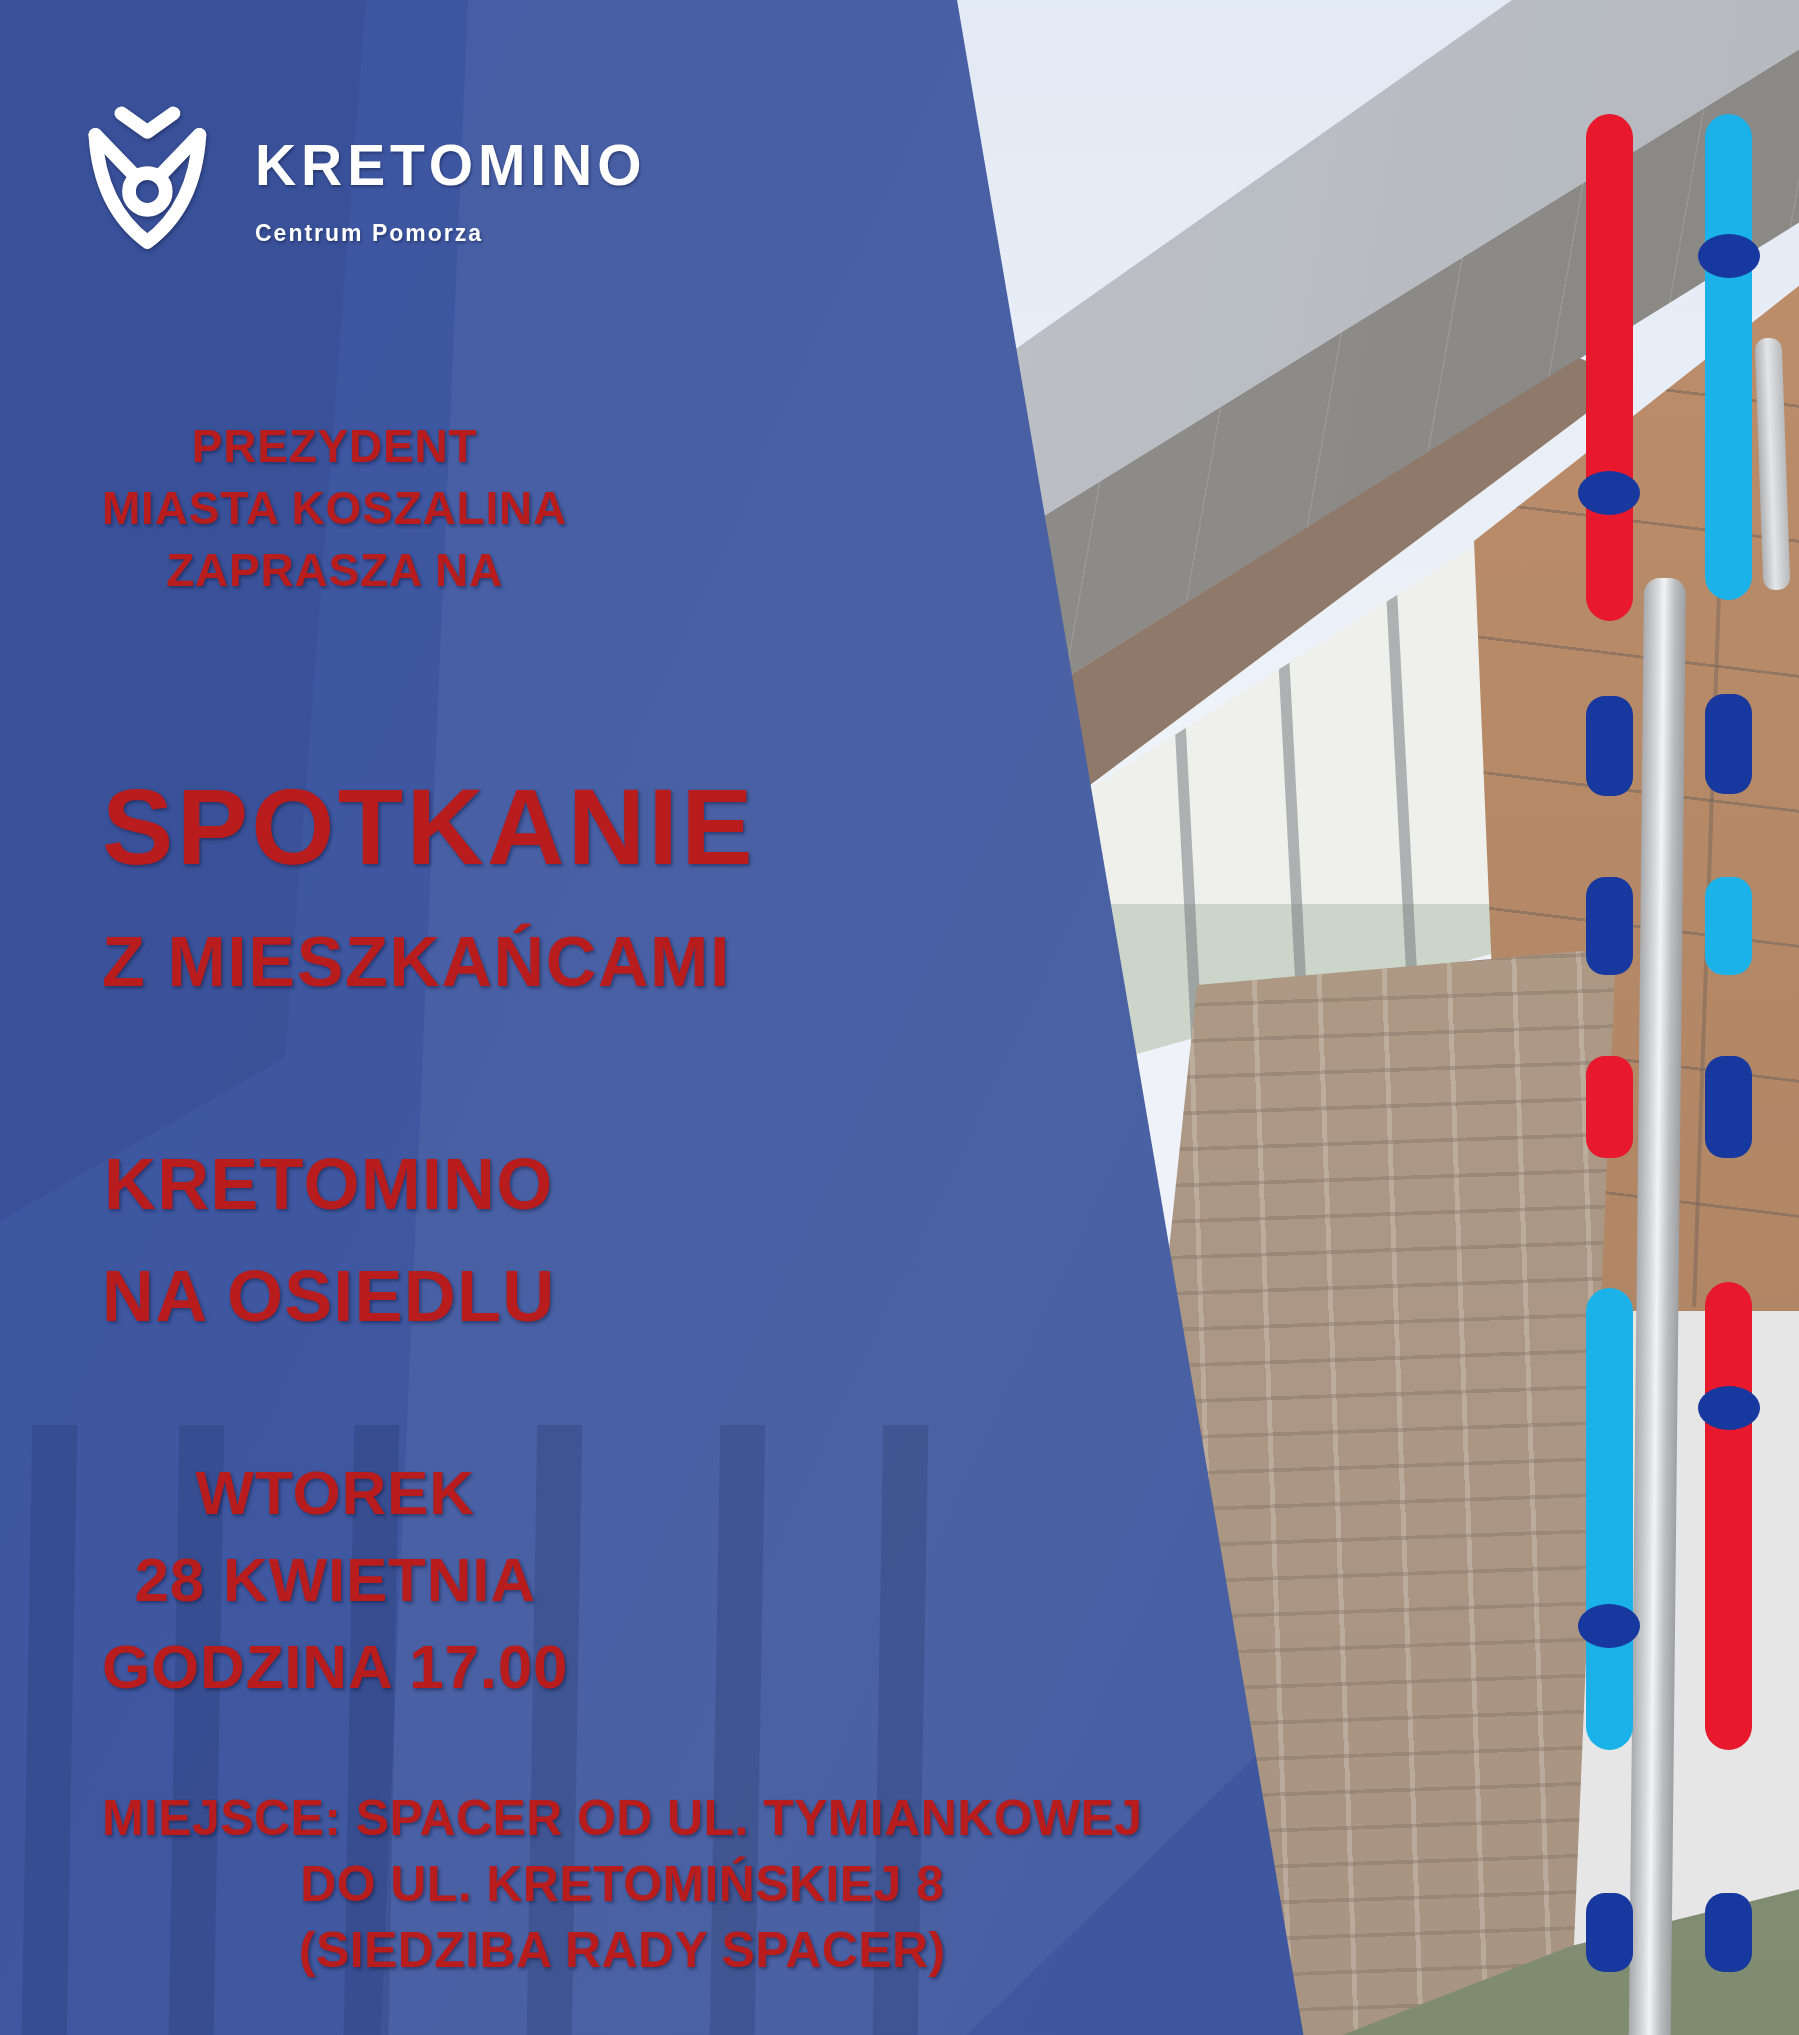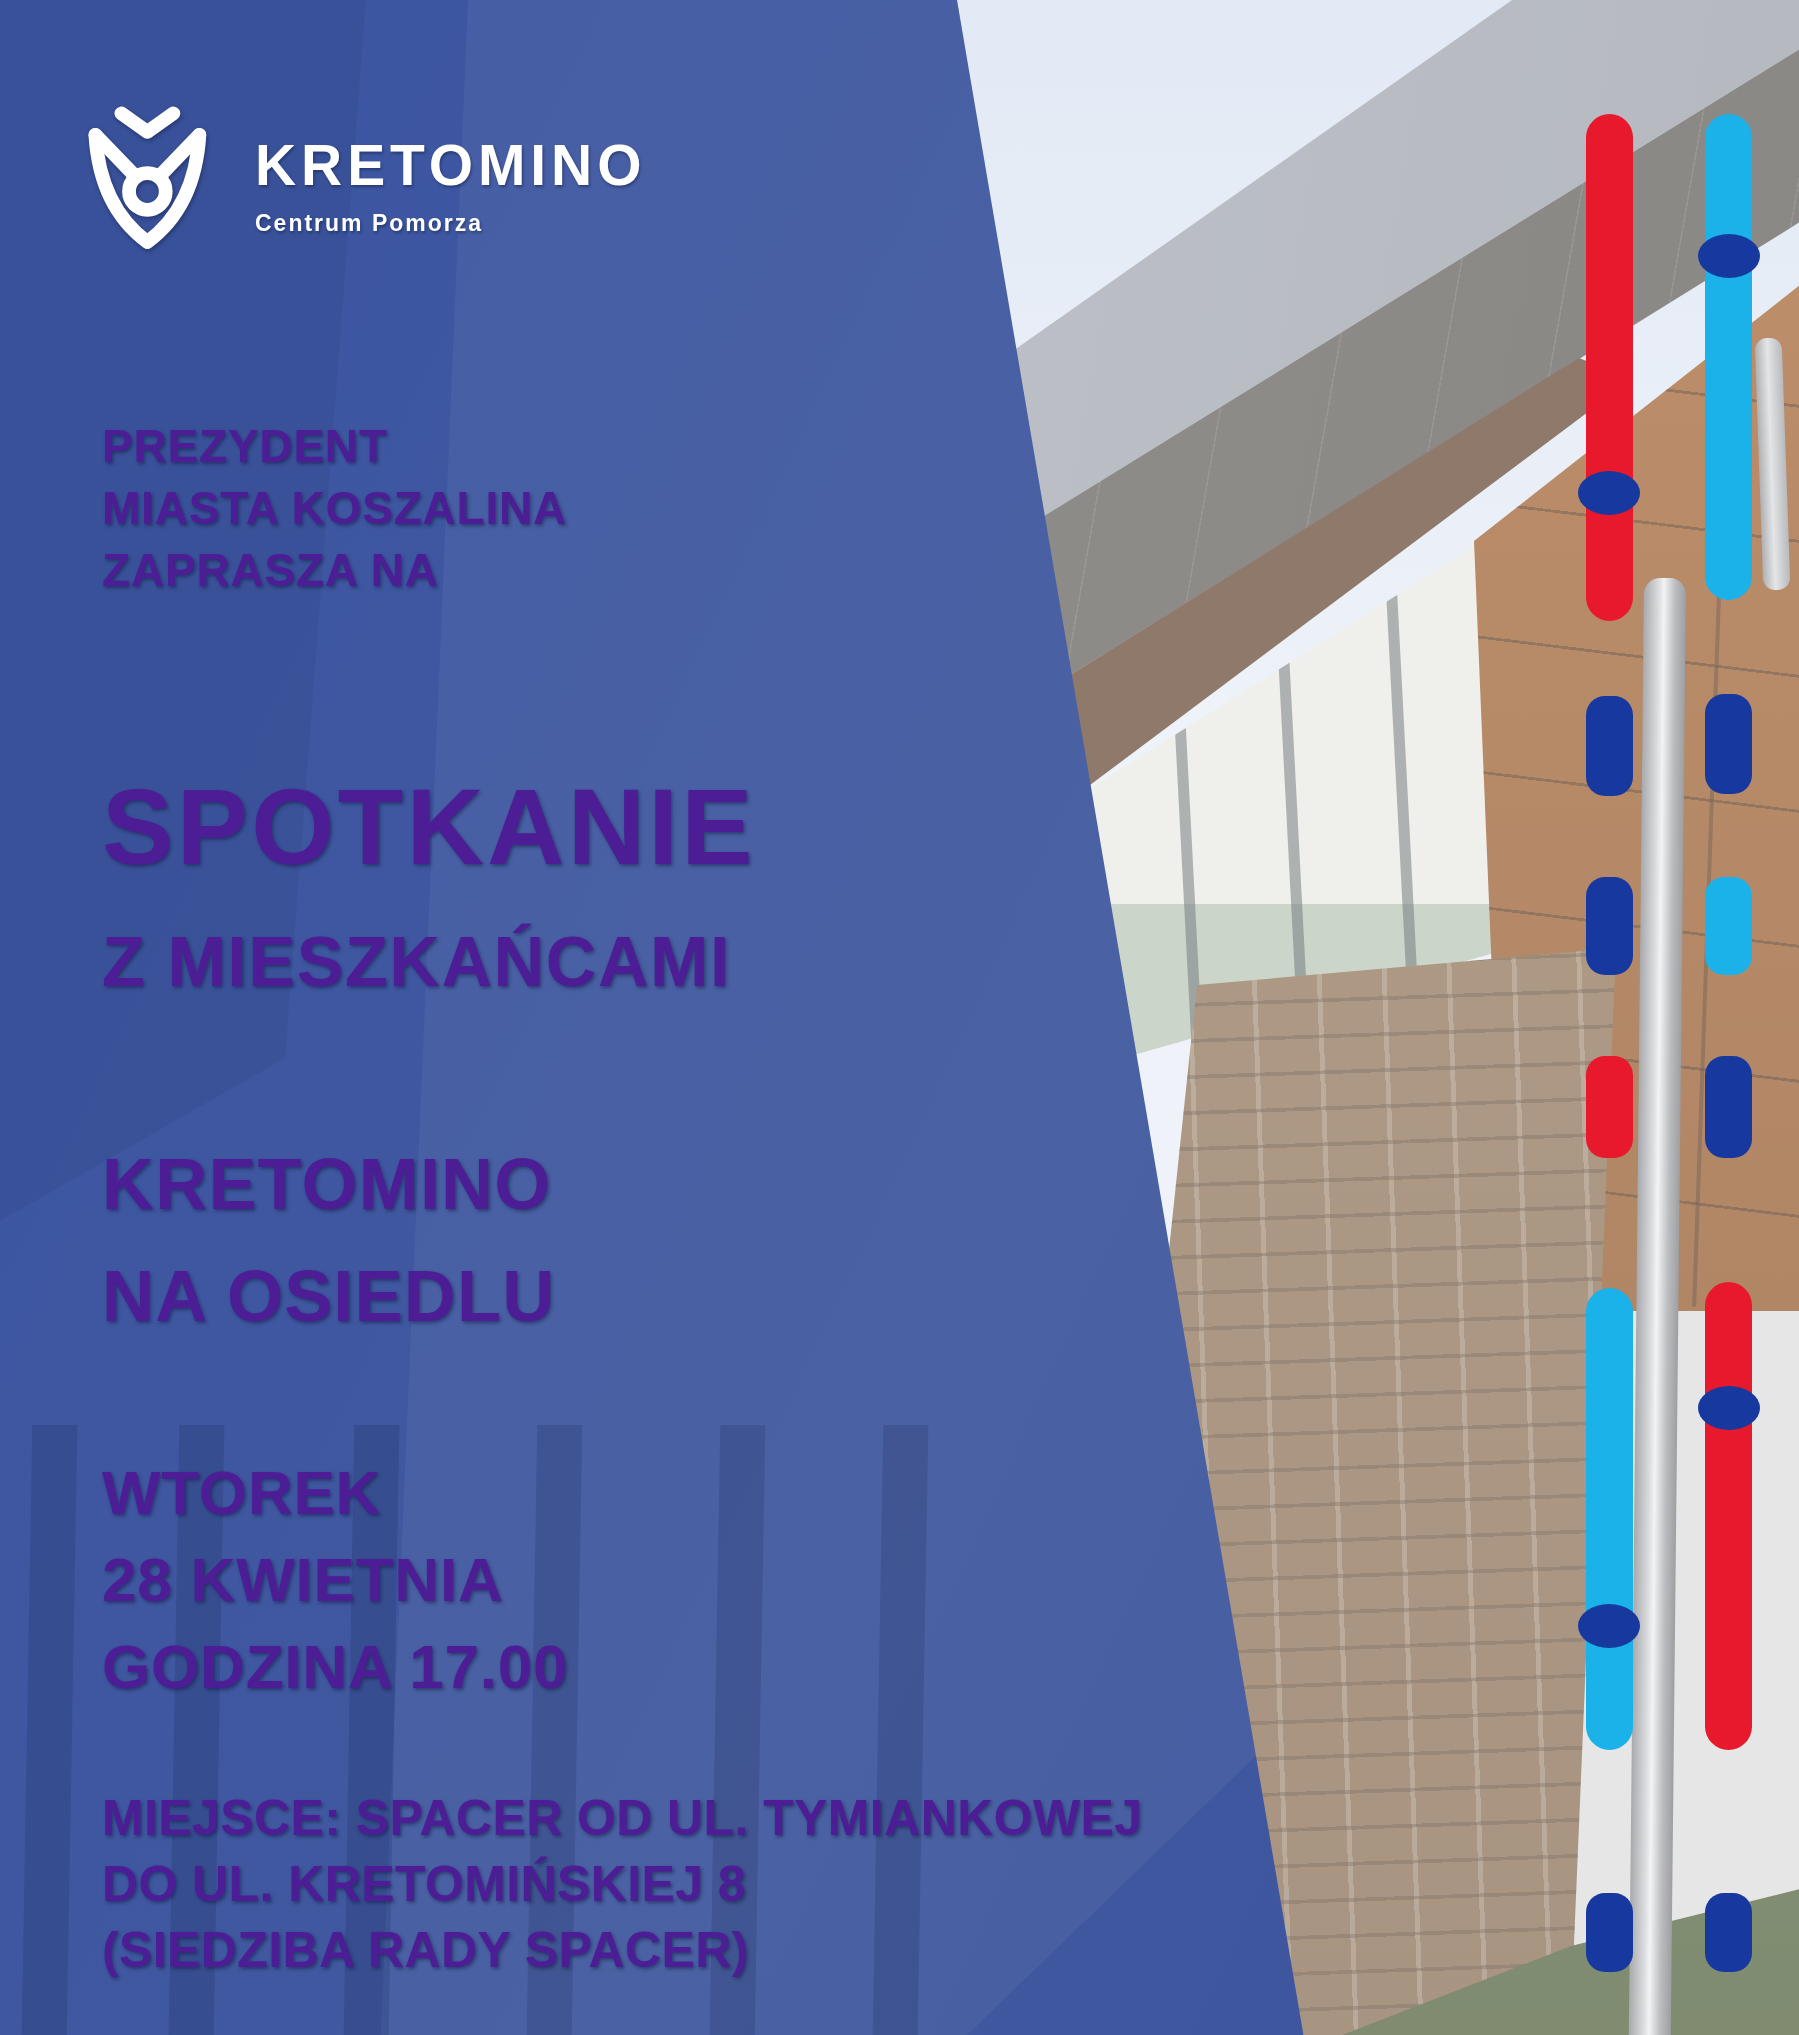--- a/index.html
+++ b/index.html
@@ -87,28 +87,28 @@
 
   
   .decor{z-index:4;}
   .decor-seg{position:absolute;}
   .decor-seg.pill{border-radius:28.5px;}
   .decor-seg.dash{border-radius:19px;}
   .decor-seg.dot{border-radius:50%;}
 
   
   .content{z-index:5;}
-  .txt{position:absolute;left:102px;color:#4c1d95;font-weight:700;
-       text-shadow:1.6px 2px 3.7px rgba(8,18,48,.45);white-space:nowrap;}
+  .txt{position:absolute;left:102px;color:#b91c1c;font-weight:700;
+       text-shadow:1.6px 2px 3.7px rgba(8,18,48,.45);white-space:nowrap;text-align:center;}
   .logo{position:absolute;left:77px;top:100px;display:flex;align-items:flex-start;}
   .logo-icon{width:153px;height:163px;filter:drop-shadow(1.6px 2px 2px rgba(0,0,30,.35));}
   .logo-icon path,.logo-icon circle{fill:none;stroke:#fff;stroke-width:9;stroke-linecap:round;stroke-linejoin:round;}
   .logo-text{margin-left:25px;color:#fff;text-shadow:1.2px 1.6px 2.8px rgba(8,18,48,.4);}
   .logo-name{font-size:57px;font-weight:700;letter-spacing:4.9px;margin-top:32px;}
-  .logo-tagline{font-size:23px;font-weight:600;letter-spacing:2px;margin-top:12px;}
+  .logo-tagline{font-size:23px;font-weight:600;letter-spacing:2px;margin-top:22px;}
 
   .intro{top:415px;font-size:46px;line-height:62px;letter-spacing:0.8px;}
   .title-main{top:765px;font-size:107px;letter-spacing:3.3px;margin:0;}
   .title-sub{top:922px;font-size:70px;letter-spacing:1.6px;margin:0;}
   .estate{top:1128px;font-size:72px;line-height:112px;letter-spacing:1.2px;}
   .datetime{top:1449px;font-size:62px;line-height:87px;letter-spacing:0.8px;}
   .location{top:1785px;font-size:50px;line-height:66px;letter-spacing:0.4px;}
 </style>
 </head>
 <body>

